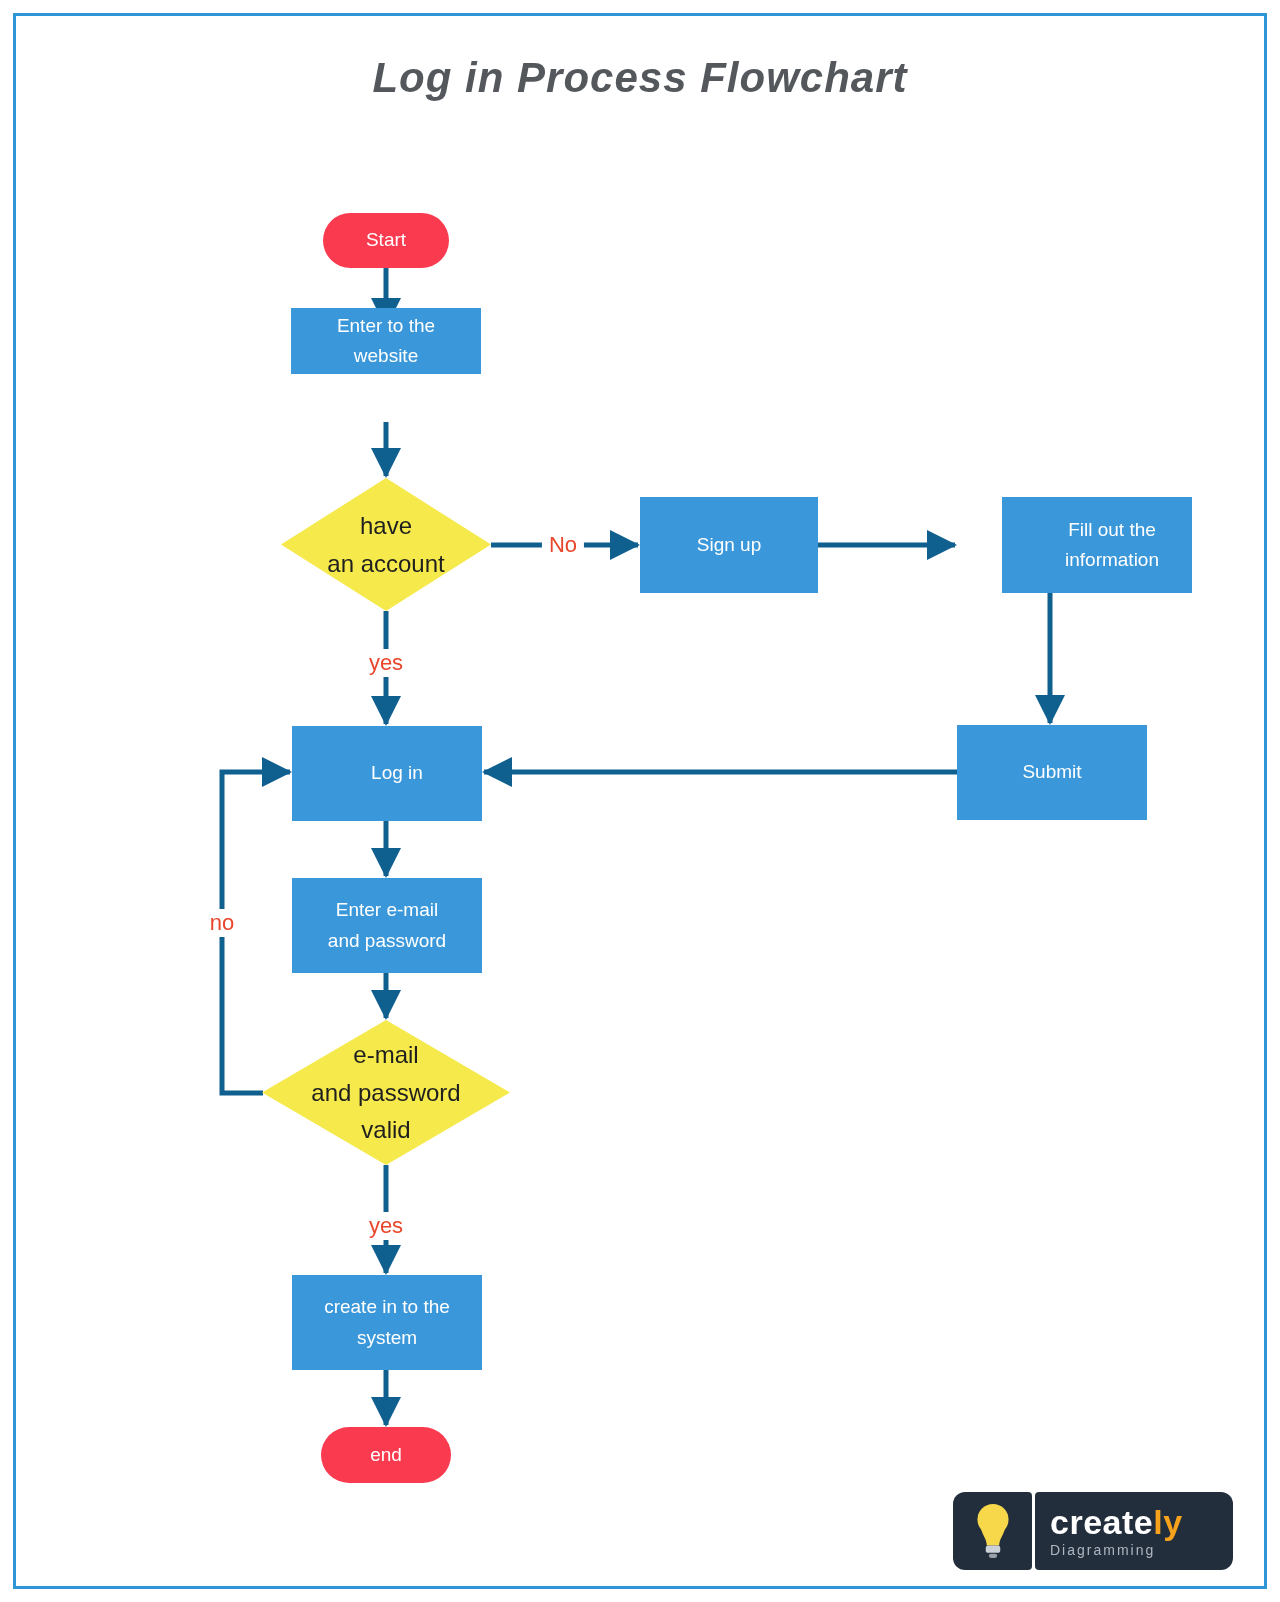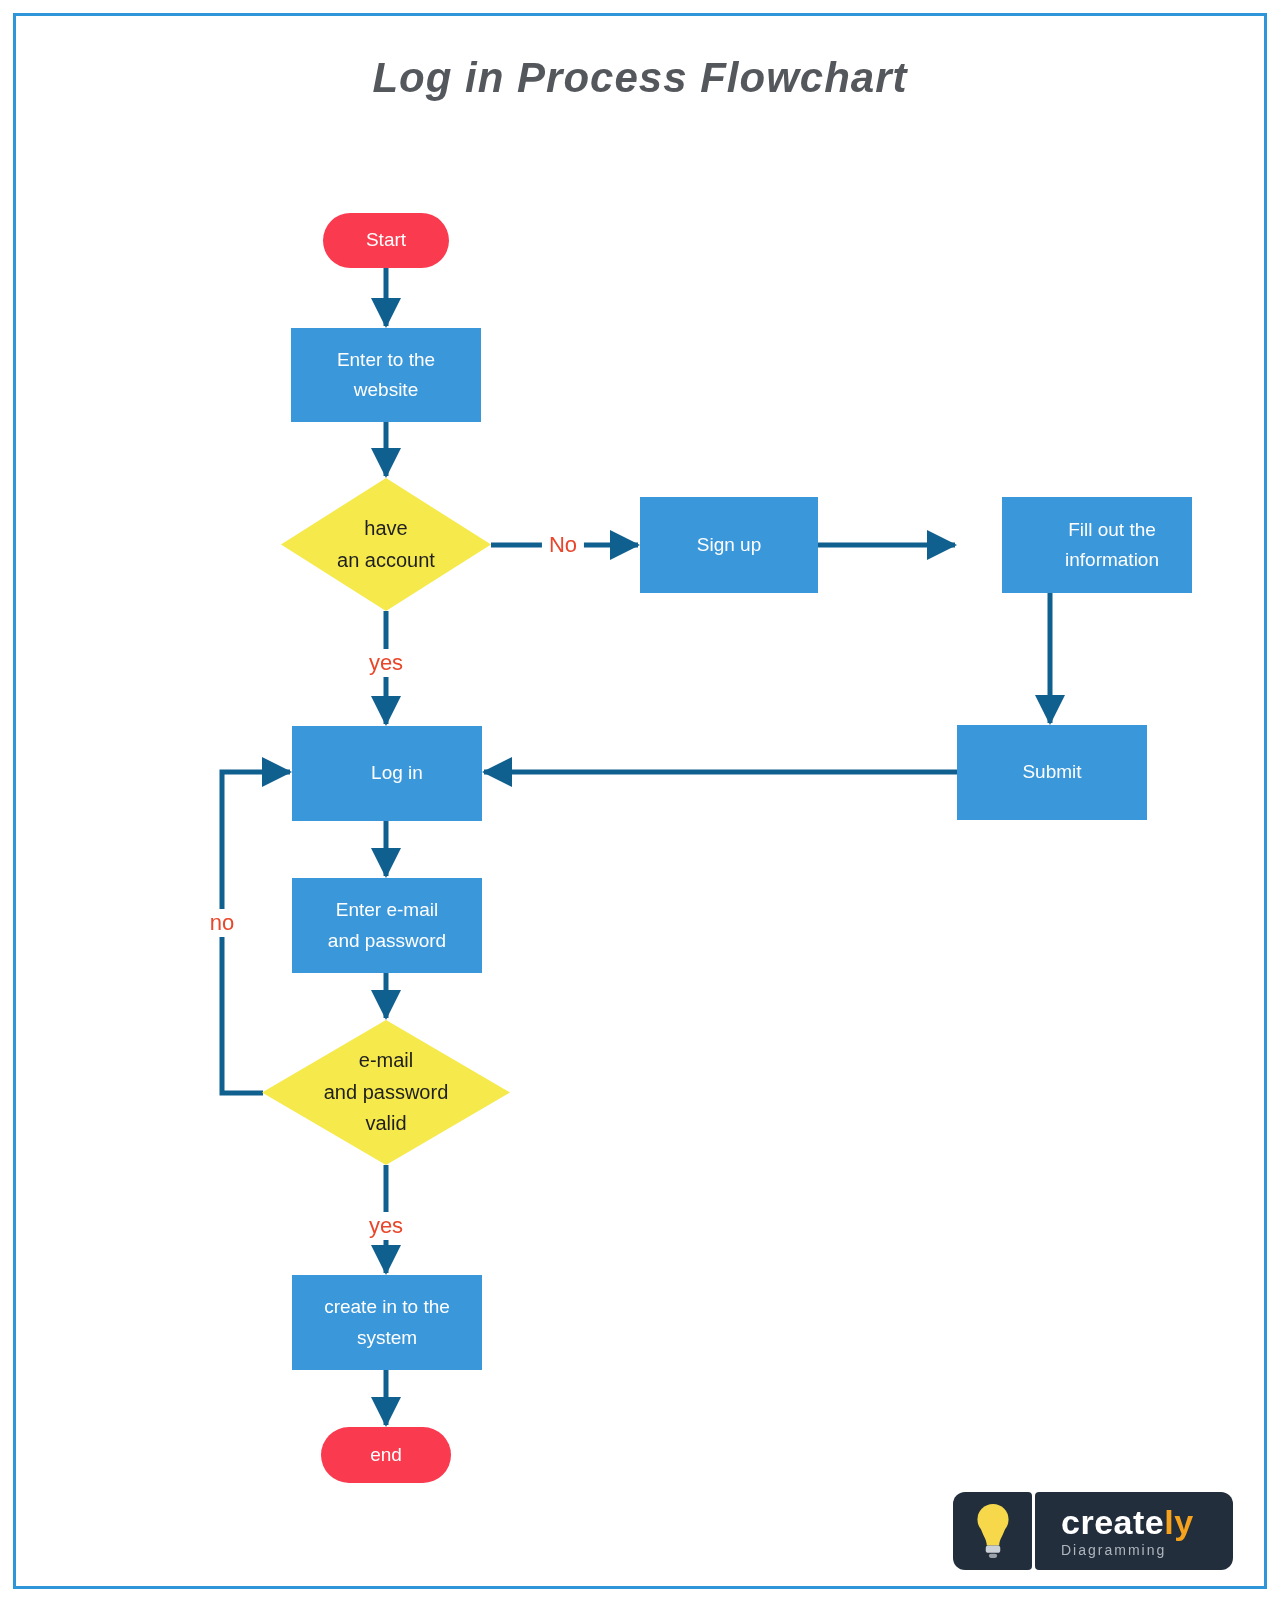--- a/index.html
+++ b/index.html
@@ -23,33 +23,33 @@
          font-size:42px;font-style:italic;color:var(--title-color);
          letter-spacing:1px;}
   svg.connectors{position:absolute;left:0;top:0;}
   svg.connectors .edge{stroke:var(--connector);stroke-width:5;fill:none;}
   svg.connectors marker path{fill:var(--connector);}
   .node{position:absolute;display:flex;flex-direction:column;align-items:center;
         justify-content:center;text-align:center;color:#fff;font-size:19px;
         line-height:1.58;}
   .process{background:var(--process-fill);}
   .terminator{background:var(--terminator-fill);border-radius:28px;}
-  .decision{background:var(--decision-fill);color:#1f1f1f;font-size:20px;
+  .decision{background:var(--decision-fill);color:#1f1f1f;font-size:24px;
             clip-path:polygon(50% 0,100% 50%,50% 100%,0 50%);}
   .edge-label{position:absolute;transform:translate(-50%,-50%);
               background:#ffffff;padding:1px 7px;color:var(--edge-label);
               font-size:22px;}
   .logo{position:absolute;left:953px;top:1492px;display:flex;}
   .logo-bulb-box{width:79px;height:78px;background:var(--logo-bg);
                  border-radius:12px 4px 4px 12px;display:flex;
                  align-items:center;justify-content:center;}
   .logo-text-box{width:198px;height:78px;background:var(--logo-bg);
                  border-radius:4px 12px 12px 4px;margin-left:3px;
                  display:flex;flex-direction:column;justify-content:center;
-                 padding-left:26px;}
+                 padding-left:15px;}
   .brand-line{font-size:34px;font-weight:700;color:#ffffff;line-height:1;
               letter-spacing:0.5px;}
   .brand-accent{color:var(--logo-accent);}
   .brand-sub{font-size:14px;color:#aeb5be;letter-spacing:2px;margin-top:3px;}
 </style>
 </head>
 <body>
 
 <div class="canvas">
 
@@ -74,21 +74,21 @@
     <path class="edge" d="M386,973 L386,1018" marker-end="url(#arrow)"></path>
     <path class="edge" d="M263,1093 L222,1093 L222,772 L290,772" marker-end="url(#arrow)"></path>
     <path class="edge" d="M386,1165 L386,1273" marker-end="url(#arrow)"></path>
     <path class="edge" d="M386,1370 L386,1425" marker-end="url(#arrow)"></path>
   </svg>
 
   <div class="node terminator" style="left:323px;top:213px;width:126px;height:55px;">
     <span>Start</span>
   </div>
 
-  <div class="node process" style="left:291px;top:328px;width:190px;height:94px;">
+  <div class="node process" style="left:291px;top:308px;width:190px;height:66px;">
     <span>Enter to the</span>
     <span>website</span>
   </div>
 
   <div class="node decision" style="left:281px;top:478px;width:210px;height:133px;">
     <span>have</span>
     <span>an account</span>
   </div>
 
   <div class="node process" style="left:640px;top:497px;width:178px;height:96px;">

